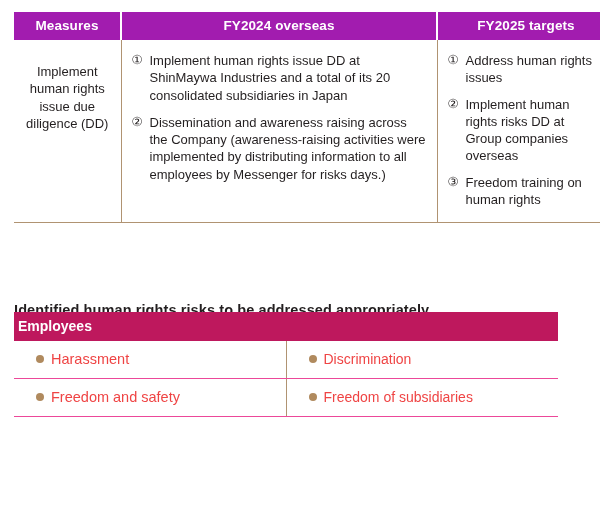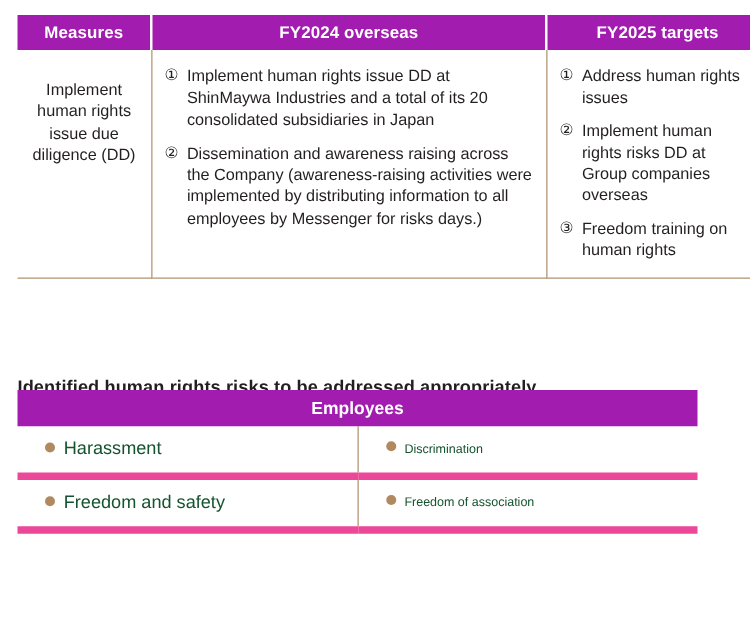--- a/index.html
+++ b/index.html
@@ -90,37 +90,37 @@
   
   .table2 {
     position: absolute;
     left: 14px;
     top: 312px;
     width: 544px;
     border-collapse: collapse;
     table-layout: fixed;
   }
   .table2 th {
-    background: #a21caf;
+    background: #be185d;
     color: #ffffff;
     font-size: 14px;
     font-weight: bold;
-    text-align: center;
+    text-align: left;
     padding: 6px 4px 7px 4px;
   }
   .table2 td {
     font-size: 14.5px;
     padding: 10px 8px 11px 22px;
-    border-bottom: 6px solid #ec4899;
+    border-bottom: 1px solid #ec4899;
     border-right: 1px solid #b09372;
     vertical-align: middle;
-    color: #14532d;
+    color: #ef4444;
   }
   .table2 td.last-col { border-right: none; }
-  .table2 td.small { font-size: 10px; }
+  .table2 td.small { font-size: 14px; }
   .bullet {
     display: inline-block;
     width: 8px;
     height: 8px;
     border-radius: 50%;
     background: #b08a5e;
     margin-right: 7px;
     vertical-align: 1px;
   }
 </style>
@@ -187,19 +187,19 @@
         </td>
         <td class="last-col small" style="width:272px;">
           <span class="bullet"></span><span>Discrimination</span>
         </td>
       </tr>
       <tr>
         <td>
           <span class="bullet"></span><span>Freedom and safety</span>
         </td>
         <td class="last-col small">
-          <span class="bullet"></span><span>Freedom of association</span>
+          <span class="bullet"></span><span>Freedom of subsidiaries</span>
         </td>
       </tr>
     </tbody>
   </table>
 
 </div>
 
 </body></html>

